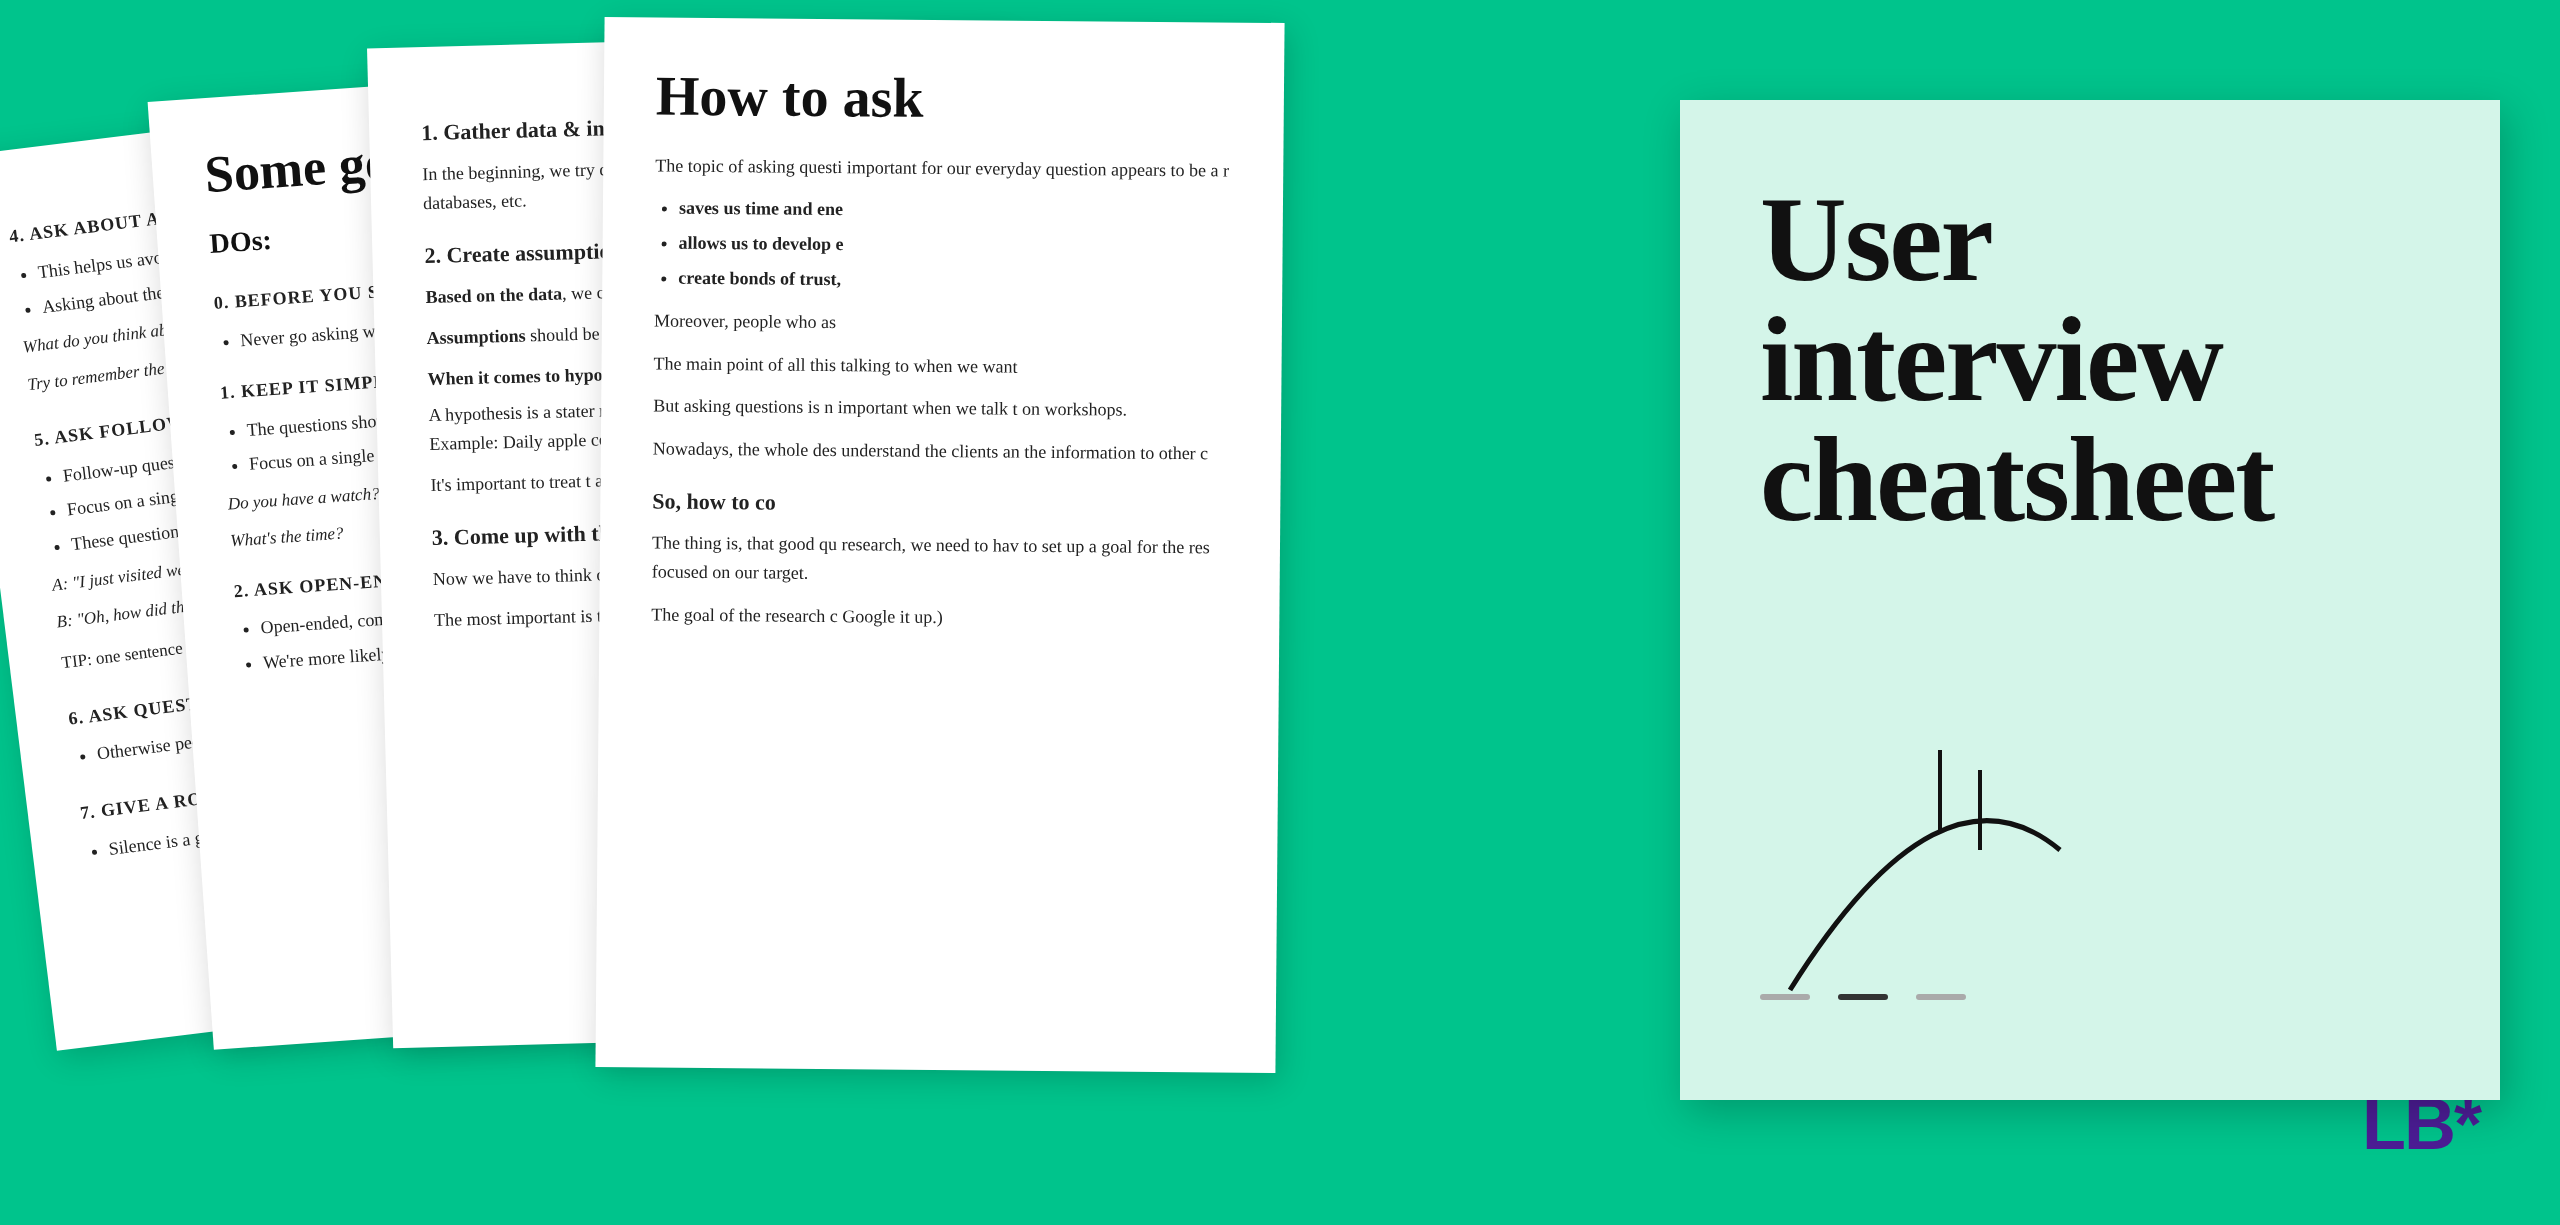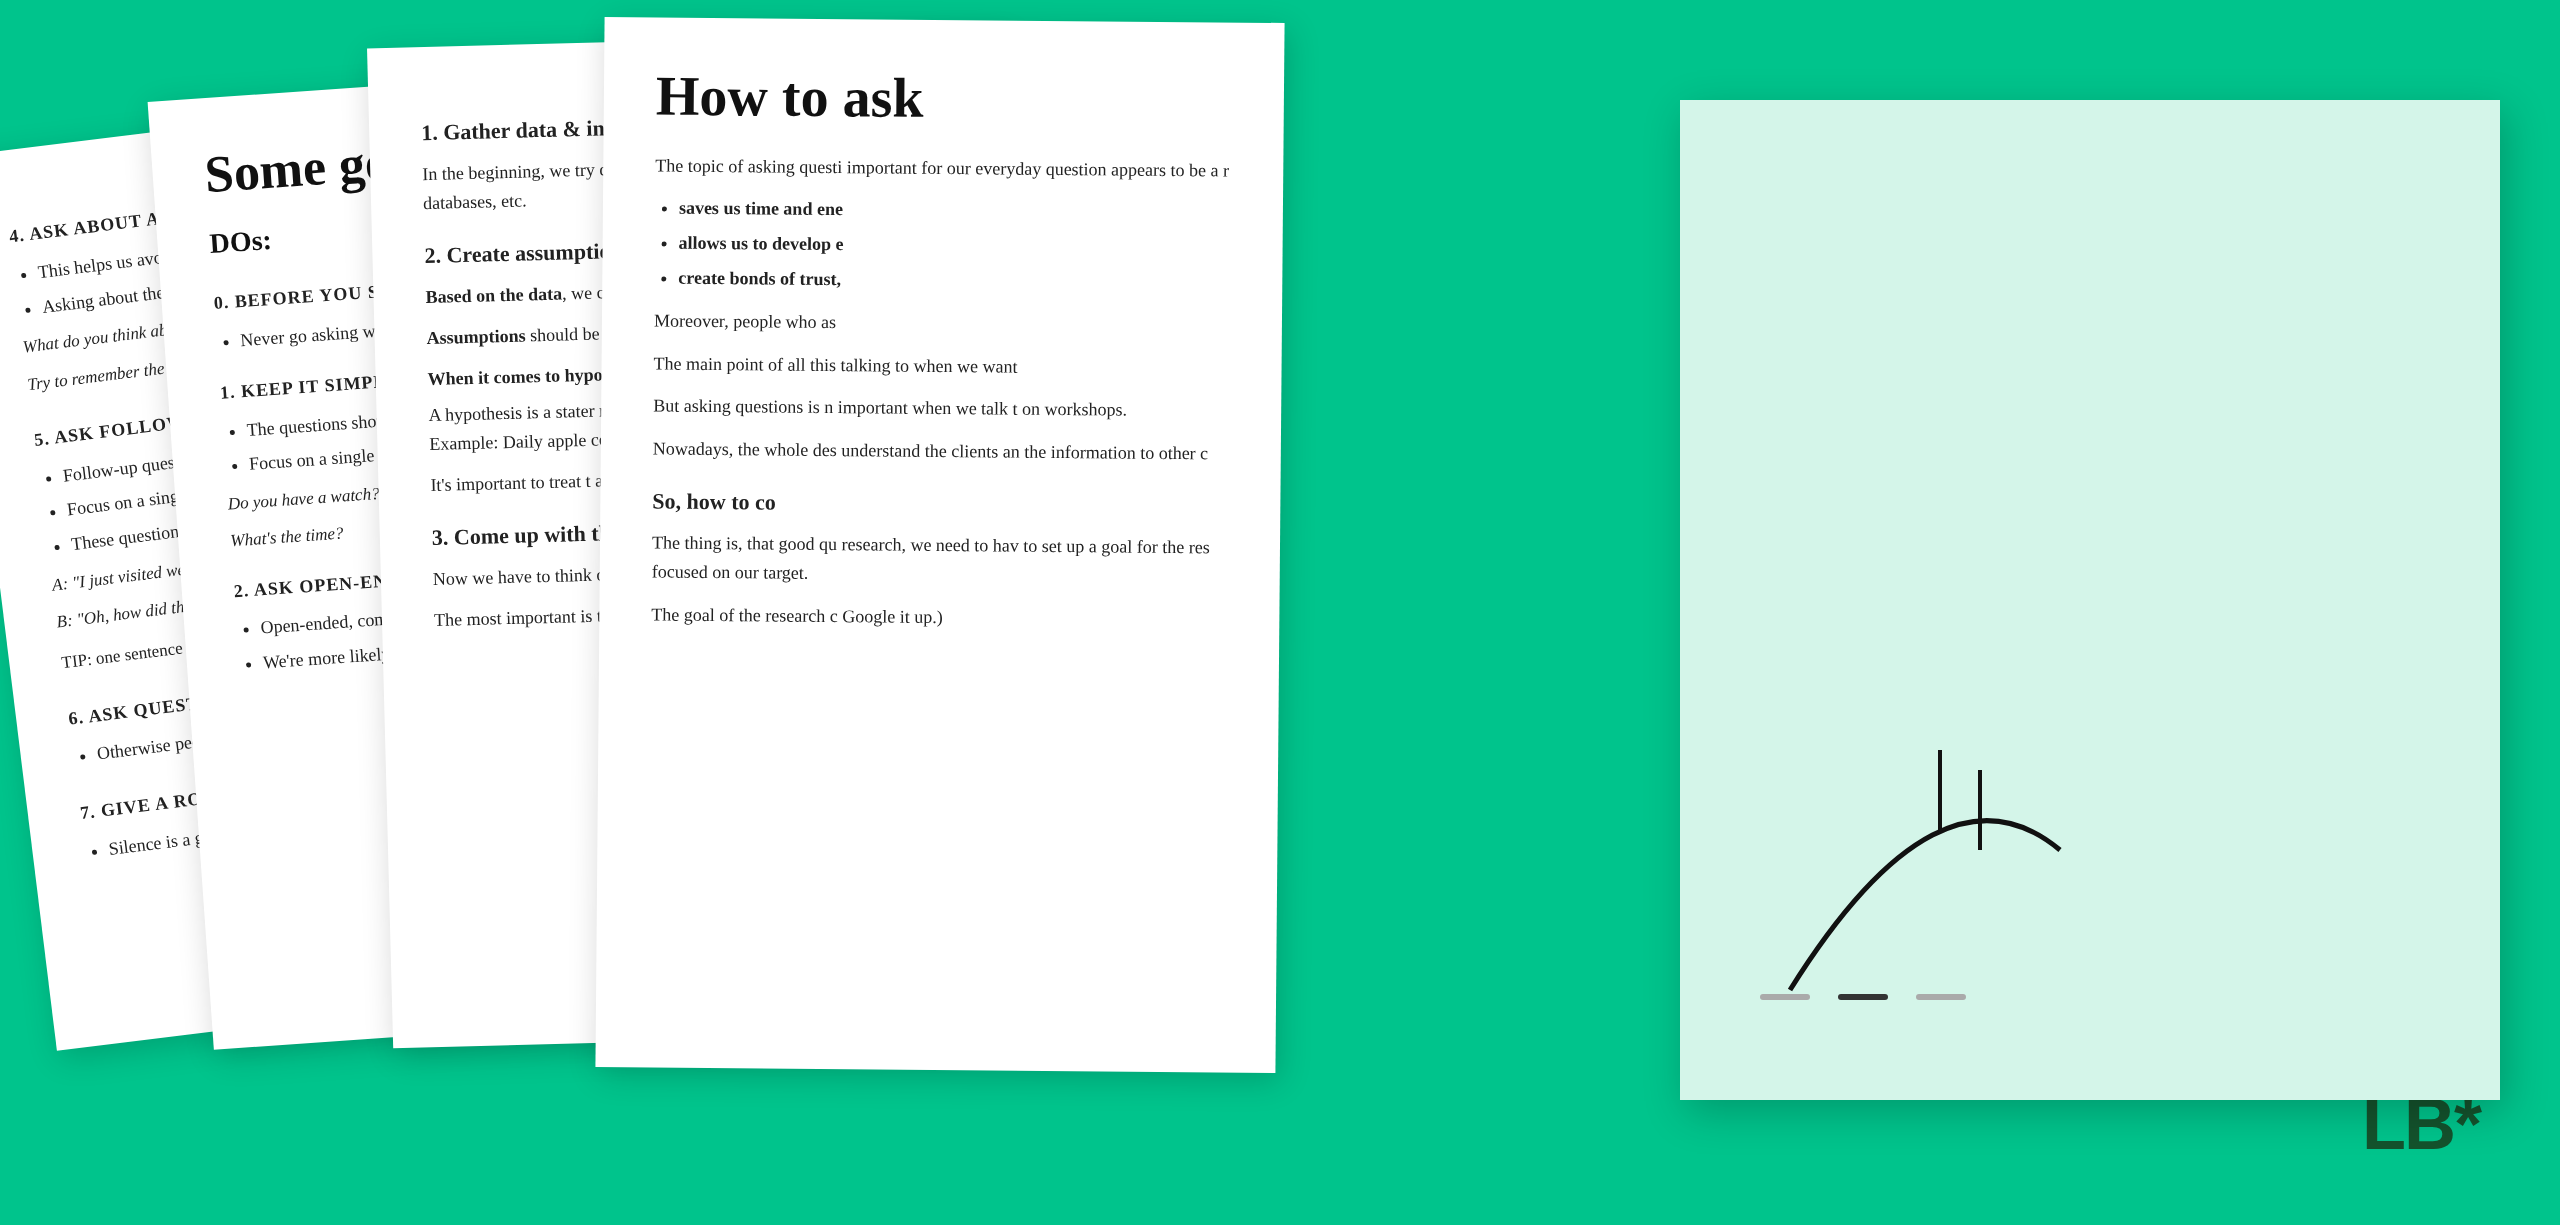--- a/index.html
+++ b/index.html
@@ -108,21 +108,21 @@
       height: 350px;
     }
 
     
     .lb-logo {
       position: absolute;
       bottom: 60px;
       right: 80px;
       font-size: 72px;
       font-weight: 900;
-      color: #14532d;
+      color: #4c1d95;
       font-family: Arial, sans-serif;
       letter-spacing: -2px;
     }
 
     
     .doc-section-title {
       font-size: 18px;
       font-weight: 700;
       text-transform: uppercase;
       letter-spacing: 1px;
@@ -305,20 +305,25 @@
       <p style="margin-bottom:14px;font-size:18px;">Nowadays, the whole des understand the clients an the information to other c</p>
       <div class="doc-h3" style="margin-top:20px;">So, how to co</div>
       <p style="margin-bottom:14px;font-size:18px;">
         <span>The thing is, that good qu research, we need to hav to set up a goal for the res focused on our target.</span>
       </p>
       <p style="font-size:18px;">The goal of the research c Google it up.)</p>
     </div>
   </div>
 
   <div class="doc-main">
+    <div class="doc-main-title">
+      <div>User</div>
+      <div>interview</div>
+      <div>cheatsheet</div>
+    </div>
 
     <svg class="doc-main-arc" viewBox="0 0 350 350" fill="none" xmlns="http://www.w3.org/2000/svg">
       <path d="M 50 320 Q 200 80 320 180" stroke="#111" stroke-width="5" fill="none"></path>
 
       <line x1="200" y1="80" x2="200" y2="160" stroke="#111" stroke-width="4"></line>
       <line x1="240" y1="100" x2="240" y2="180" stroke="#111" stroke-width="4"></line>
     </svg>
 
     <div class="pagination">
       <div class="pagination-dot"></div>

